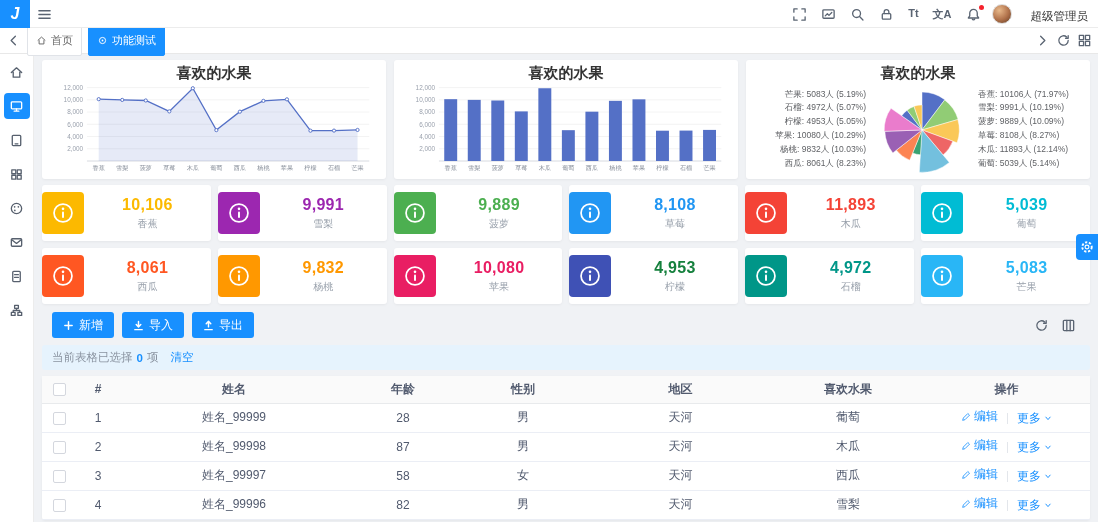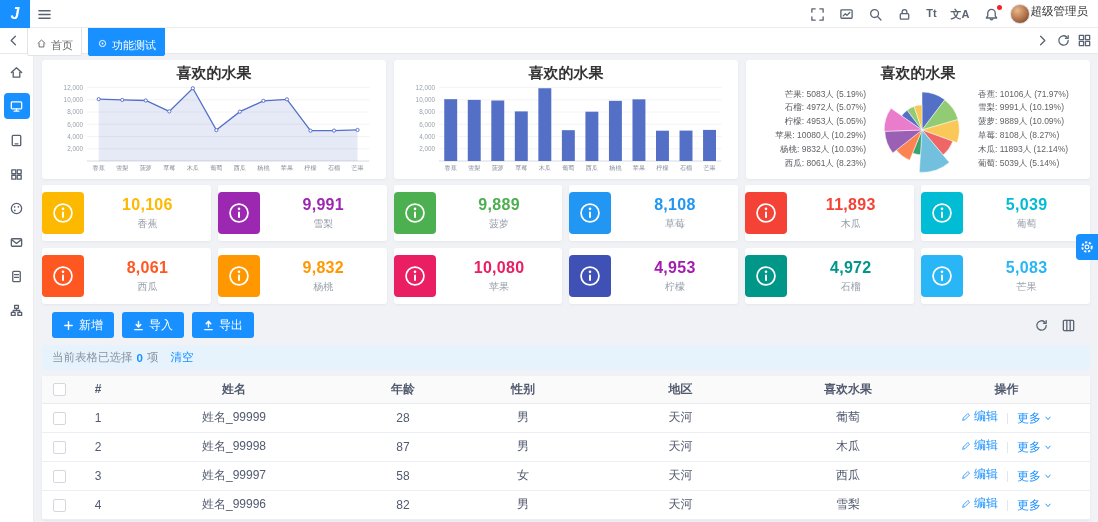--- a/index.html
+++ b/index.html
@@ -5,27 +5,27 @@
   *{box-sizing:border-box;margin:0;padding:0}
   html,body{width:1098px;height:522px;overflow:hidden}
   body{background:#f0f2f5;font-family:"Liberation Sans","DejaVu Sans",sans-serif;font-size:12px;color:#515a6e}
   svg.ic{width:15px;height:15px;stroke:#5a6472;fill:none;stroke-width:1.4;stroke-linecap:round;stroke-linejoin:round}
   
   .topbar{height:28px;background:#fff;display:flex;align-items:center;border-bottom:1px solid #ececec;padding-right:10px;position:relative;z-index:5}
   .logo{width:30px;height:28px;background:#1890ff;color:#fff;display:flex;align-items:center;justify-content:center;font-weight:bold;font-style:italic;font-size:16px;cursor:pointer}
   .icon-btn{background:none;border:none;height:28px;padding:7px 7px;display:flex;align-items:flex-start;cursor:pointer;position:relative}
   .txt-ic{font-size:11px;font-weight:bold;color:#5a6472}
   .spacer{flex:1}
-  .user{display:flex;align-items:flex-start;gap:1px;margin-left:4px;cursor:pointer}
+  .user{display:flex;align-items:flex-end;gap:19px;margin-left:4px;cursor:pointer}
   .avatar{width:20px;height:20px;border-radius:50%;background:radial-gradient(circle at 35% 30%,#e8b88a 0%,#b0714a 55%,#5f3a22 100%);border:1px solid #ddd}
   .username{font-size:11.5px;color:#333}
   .bell-dot{position:absolute;top:5px;right:4px;width:5px;height:5px;border-radius:50%;background:#f5222d}
   
   .tabsbar{height:26px;background:#fff;border-bottom:1px solid #e8e8e8;display:flex;align-items:center;padding:0 6px;gap:6px;position:relative;z-index:4}
-  .tab{display:inline-flex;gap:4px;height:31px;padding:12px 8px;border:1px solid #e0e3e8;border-radius:2px;font-size:11px;color:#666;background:#fff;cursor:pointer}
+  .tab{display:inline-flex;align-items:center;gap:4px;height:31px;padding:12px 8px;border:1px solid #e0e3e8;border-radius:2px;font-size:11px;color:#666;background:#fff;cursor:pointer}
   .tab.active{background:#1890ff;border-color:#1890ff;color:#fff}
   .tab svg{width:11px;height:11px;stroke:currentColor;fill:none;stroke-width:1.4}
   
   .workspace{display:flex;height:468px}
   .sidebar{width:34px;background:#fff;border-right:1px solid #ececec;display:flex;flex-direction:column;align-items:center;padding-top:5px;gap:8px}
   .side-item{width:26px;height:26px;display:flex;align-items:center;justify-content:center;border-radius:4px;color:#57606e;cursor:pointer}
   .side-item svg{width:15px;height:15px;stroke:currentColor;fill:none;stroke-width:1.4;stroke-linecap:round;stroke-linejoin:round}
   .side-item.active{background:#1890ff;color:#fff}
   .content{flex:1;padding:6px 8px;overflow:hidden}
   
@@ -471,21 +471,21 @@
         </div>
         <div class="stat-card">
           <div class="stat-icon" style="background:#3f51b5">
          <svg viewBox="0 0 22 22" width="24" height="24">
            <circle cx="11" cy="11" r="8.2" fill="none" stroke="#fff" stroke-width="1.6"></circle>
            <circle cx="11" cy="7.2" r="1.2" fill="#fff"></circle>
            <rect x="10.1" y="9.6" width="1.8" height="6" rx="0.9" fill="#fff"></rect>
          </svg>
        </div>
        <div class="stat-body">
-         <div class="stat-value" style="color:#a21caf">4,953</div>
+         <div class="stat-value" style="color:#15803d">4,953</div>
          <div class="stat-label">柠檬</div>
        </div>
         </div>
         <div class="stat-card">
           <div class="stat-icon" style="background:#009688">
          <svg viewBox="0 0 22 22" width="24" height="24">
            <circle cx="11" cy="11" r="8.2" fill="none" stroke="#fff" stroke-width="1.6"></circle>
            <circle cx="11" cy="7.2" r="1.2" fill="#fff"></circle>
            <rect x="10.1" y="9.6" width="1.8" height="6" rx="0.9" fill="#fff"></rect>
          </svg>

